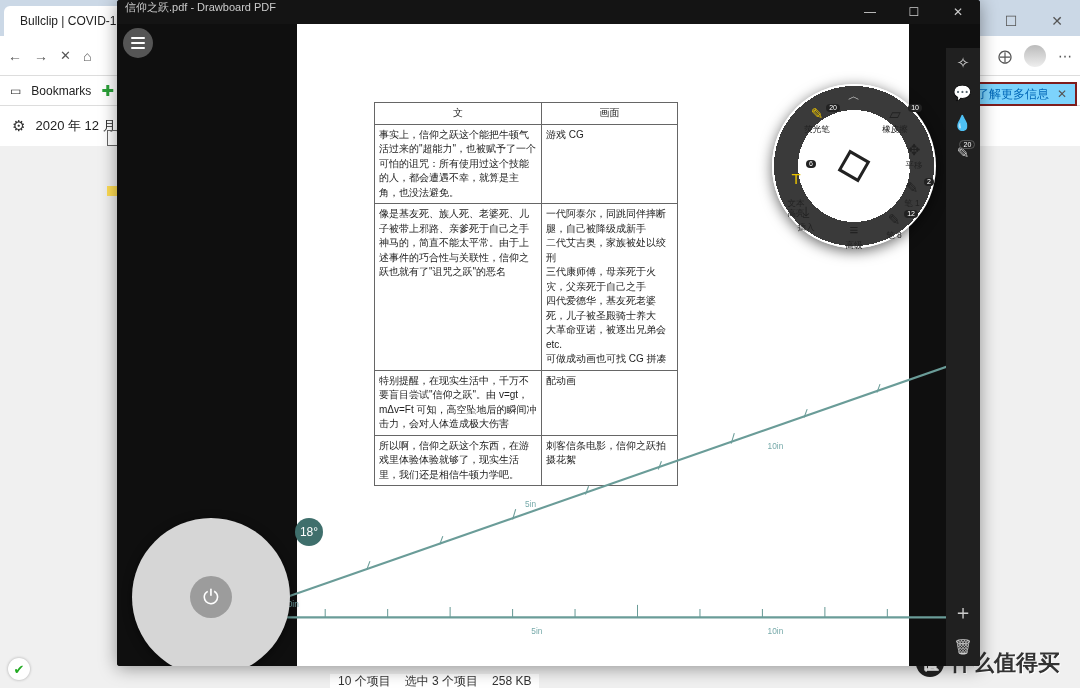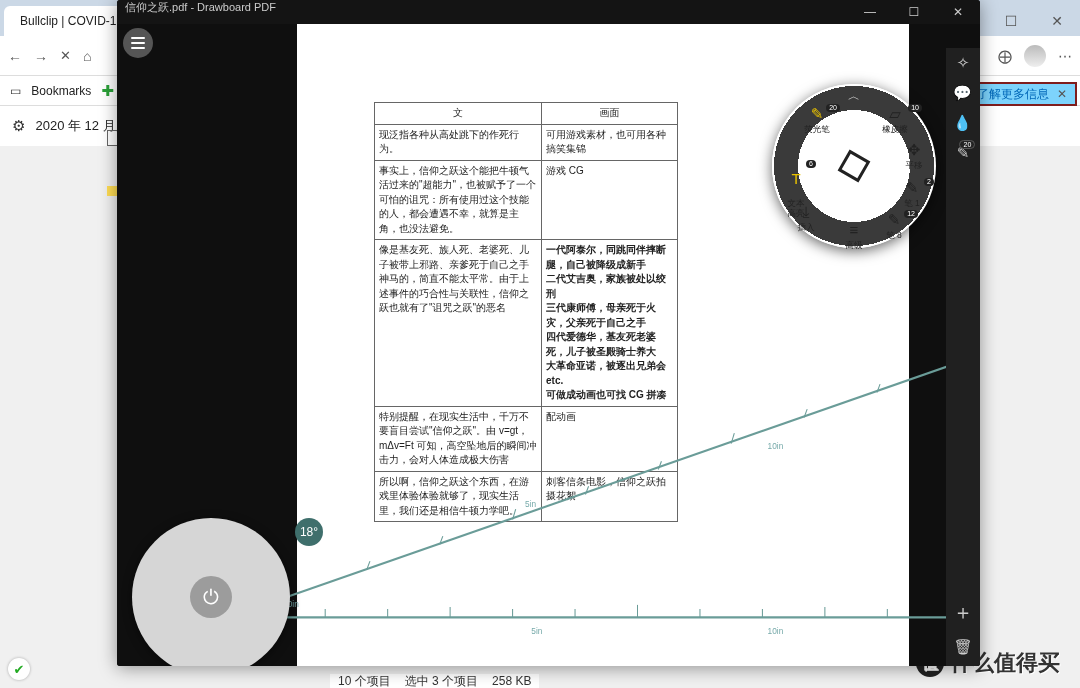--- a/index.html
+++ b/index.html
@@ -147,30 +147,26 @@
   <div class="app-body">
     <div class="canvas">
       <div class="page">
         <table class="doc-table">
           <tbody>
               <tr>
             <td class="h col1">文</td>
             <td class="h col2">画面</td>
           </tr>
           <tr>
-                <td class="col1">现泛指各种从高处跳下的作死行为。</td>
-                <td class="col2">可用游戏素材，也可用各种搞笑集锦</td>
-              </tr>
-          <tr>
                 <td class="col1">事实上，信仰之跃这个能把牛顿气活过来的"超能力"，也被赋予了一个可怕的诅咒：所有使用过这个技能的人，都会遭遇不幸，就算是主角，也没法避免。</td>
                 <td class="col2">游戏 CG</td>
               </tr>
           <tr>
                 <td class="col1">像是基友死、族人死、老婆死、儿子被带上邪路、亲爹死于自己之手神马的，简直不能太平常。由于上述事件的巧合性与关联性，信仰之跃也就有了"诅咒之跃"的恶名</td>
-                <td class="col2" style="white-space:pre-line;font-weight:bold;">一代阿泰尔，同跳同伴摔断腿，自己被降级成新手
+                <td class="col2" style="white-space:pre-line;">一代阿泰尔，同跳同伴摔断腿，自己被降级成新手
 二代艾吉奥，家族被处以绞刑
 三代康师傅，母亲死于火灾，父亲死于自己之手
 四代爱德华，基友死老婆死，儿子被圣殿骑士养大
 大革命亚诺，被逐出兄弟会
 etc.
 可做成动画也可找 CG 拼凑</td>
               </tr>
           <tr>
                 <td class="col1">特别提醒，在现实生活中，千万不要盲目尝试"信仰之跃"。由 v=gt，mΔv=Ft 可知，高空坠地后的瞬间冲击力，会对人体造成极大伤害</td>
                 <td class="col2">配动画</td>

